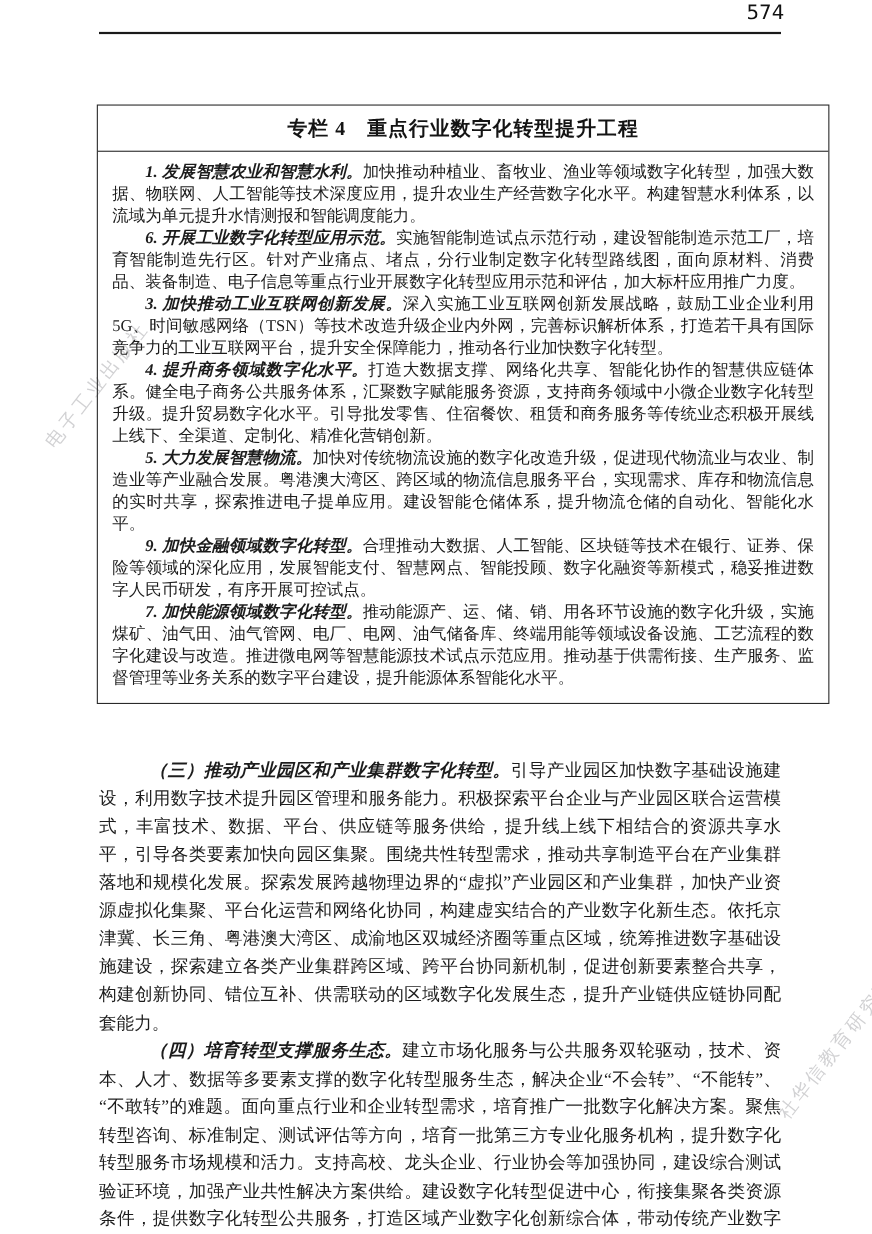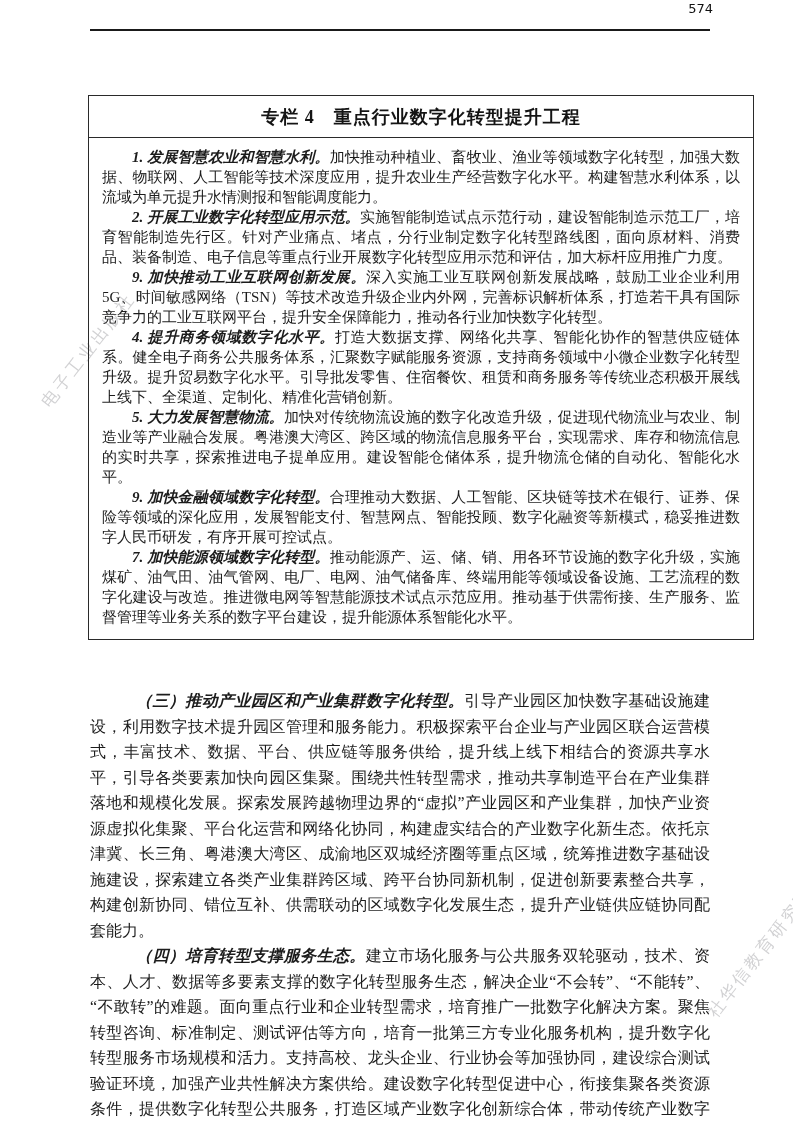--- a/index.html
+++ b/index.html
@@ -12,21 +12,21 @@
     position: relative;
     background: #ffffff;
     overflow: hidden;
     font-family: "Liberation Serif", "DejaVu Serif", serif;
     color: #1c1c1c;
   }
   .page-number {
     position: absolute;
     top: 1px;
     right: 80px;
-    font-size: 13px;
+    font-size: 18px;
     color: #111;
     font-family: "DejaVu Sans", sans-serif;
   }
   .top-rule {
     position: absolute;
     left: 90px;
     top: 29px;
     width: 620px;
     height: 2px;
     background: #1a1a1a;
@@ -112,23 +112,23 @@
 <div class="watermark watermark-left">电子工业出版社</div>
 
 <div class="watermark watermark-right">社华信教育研究院</div>
 
 <div class="callout-box">
   <div class="callout-title">专栏 4　重点行业数字化转型提升工程</div>
   <div class="callout-body">
 
       <p><span class="lead">1. 发展智慧农业和智慧水利。</span><span>加快推动种植业、畜牧业、渔业等领域数字化转型，加强大数据、物联网、人工智能等技术深度应用，提升农业生产经营数字化水平。构建智慧水利体系，以流域为单元提升水情测报和智能调度能力。</span></p>
 
-      <p><span class="lead">2. 开展工业数字化转型应用示范。</span><span>实施智能制造试点示范行动，建设智能制造示范工厂，培育智能制造先行区。针对产业痛点、堵点，分行业制定数字化转型路线图，面向原材料、消费品、装备制造、电子信息等重点行业开展数字化转型应用示范和评估，加大标杆应用推广力度。</span></p>
+      <p><span class="lead">6. 开展工业数字化转型应用示范。</span><span>实施智能制造试点示范行动，建设智能制造示范工厂，培育智能制造先行区。针对产业痛点、堵点，分行业制定数字化转型路线图，面向原材料、消费品、装备制造、电子信息等重点行业开展数字化转型应用示范和评估，加大标杆应用推广力度。</span></p>
 
-      <p><span class="lead">9. 加快推动工业互联网创新发展。</span><span>深入实施工业互联网创新发展战略，鼓励工业企业利用5G、时间敏感网络（TSN）等技术改造升级企业内外网，完善标识解析体系，打造若干具有国际竞争力的工业互联网平台，提升安全保障能力，推动各行业加快数字化转型。</span></p>
+      <p><span class="lead">3. 加快推动工业互联网创新发展。</span><span>深入实施工业互联网创新发展战略，鼓励工业企业利用5G、时间敏感网络（TSN）等技术改造升级企业内外网，完善标识解析体系，打造若干具有国际竞争力的工业互联网平台，提升安全保障能力，推动各行业加快数字化转型。</span></p>
 
       <p><span class="lead">4. 提升商务领域数字化水平。</span><span>打造大数据支撑、网络化共享、智能化协作的智慧供应链体系。健全电子商务公共服务体系，汇聚数字赋能服务资源，支持商务领域中小微企业数字化转型升级。提升贸易数字化水平。引导批发零售、住宿餐饮、租赁和商务服务等传统业态积极开展线上线下、全渠道、定制化、精准化营销创新。</span></p>
 
       <p><span class="lead">5. 大力发展智慧物流。</span><span>加快对传统物流设施的数字化改造升级，促进现代物流业与农业、制造业等产业融合发展。粤港澳大湾区、跨区域的物流信息服务平台，实现需求、库存和物流信息的实时共享，探索推进电子提单应用。建设智能仓储体系，提升物流仓储的自动化、智能化水平。</span></p>
 
       <p><span class="lead">9. 加快金融领域数字化转型。</span><span>合理推动大数据、人工智能、区块链等技术在银行、证券、保险等领域的深化应用，发展智能支付、智慧网点、智能投顾、数字化融资等新模式，稳妥推进数字人民币研发，有序开展可控试点。</span></p>
 
       <p><span class="lead">7. 加快能源领域数字化转型。</span><span>推动能源产、运、储、销、用各环节设施的数字化升级，实施煤矿、油气田、油气管网、电厂、电网、油气储备库、终端用能等领域设备设施、工艺流程的数字化建设与改造。推进微电网等智慧能源技术试点示范应用。推动基于供需衔接、生产服务、监督管理等业务关系的数字平台建设，提升能源体系智能化水平。</span></p>
     </div>
 </div>

